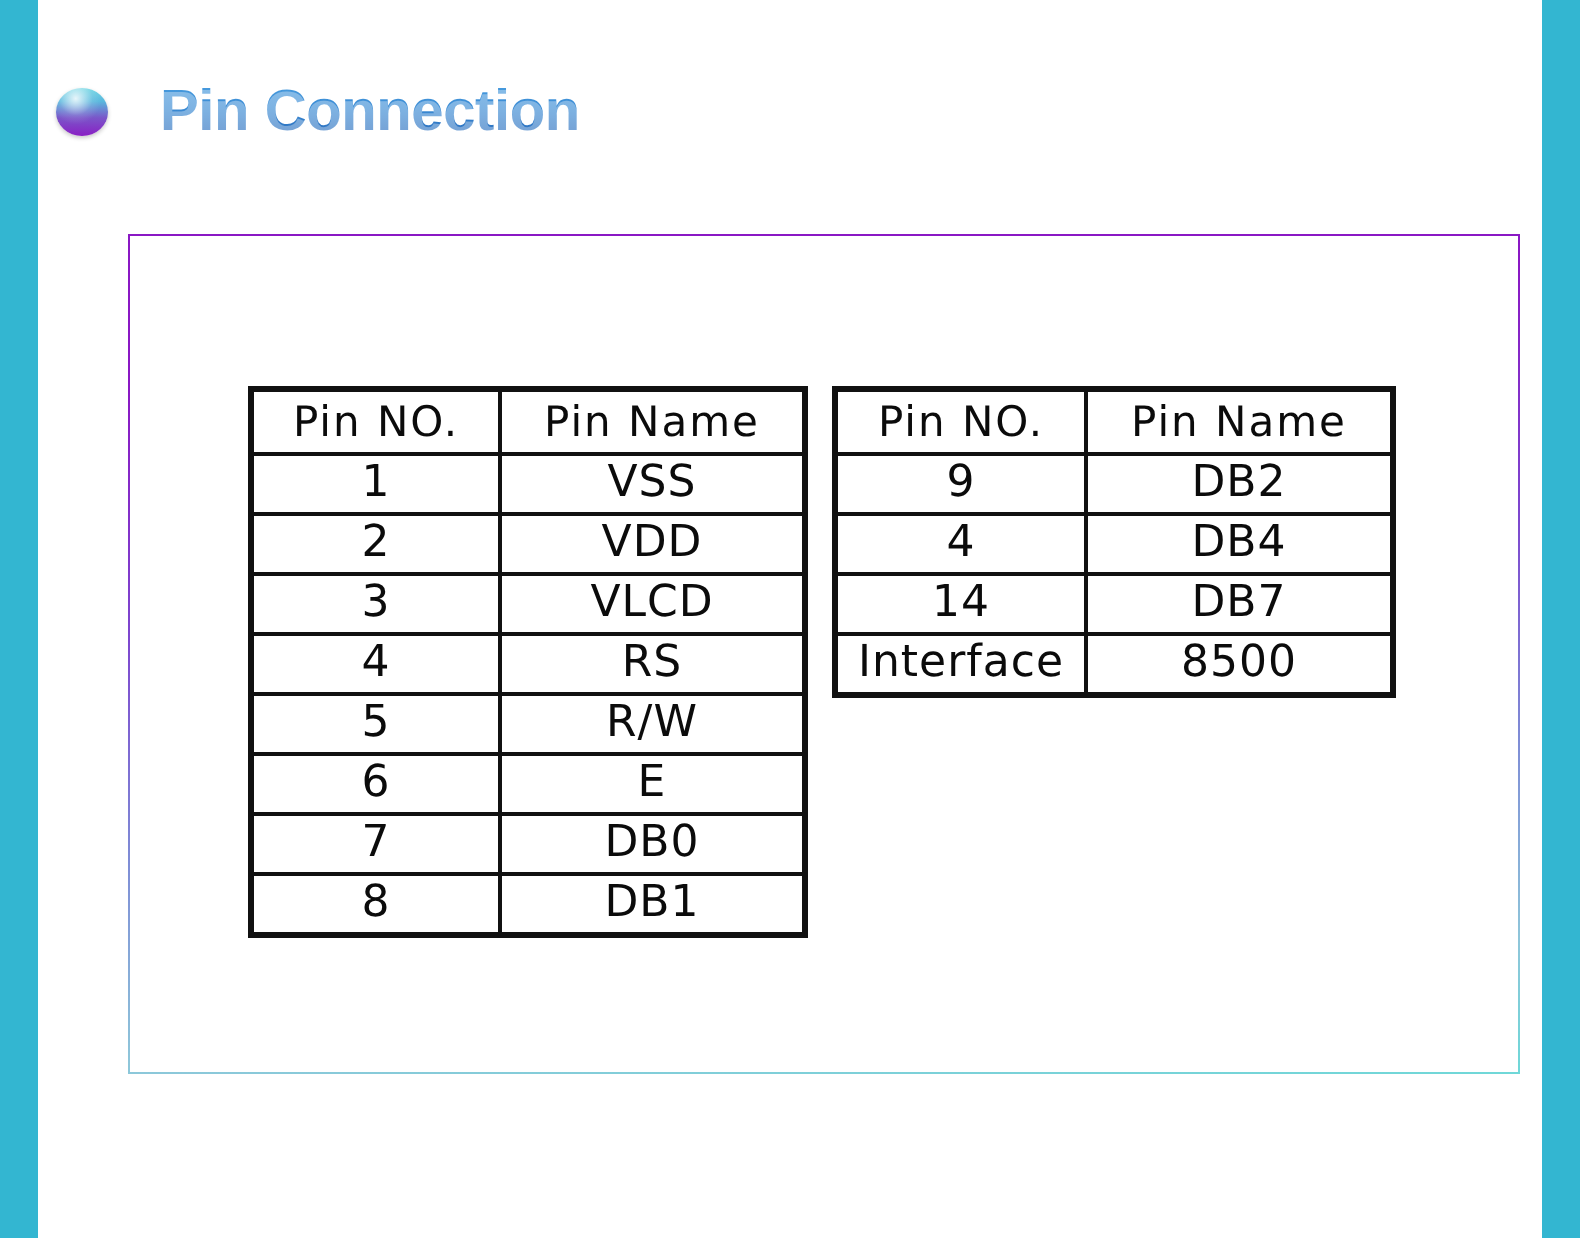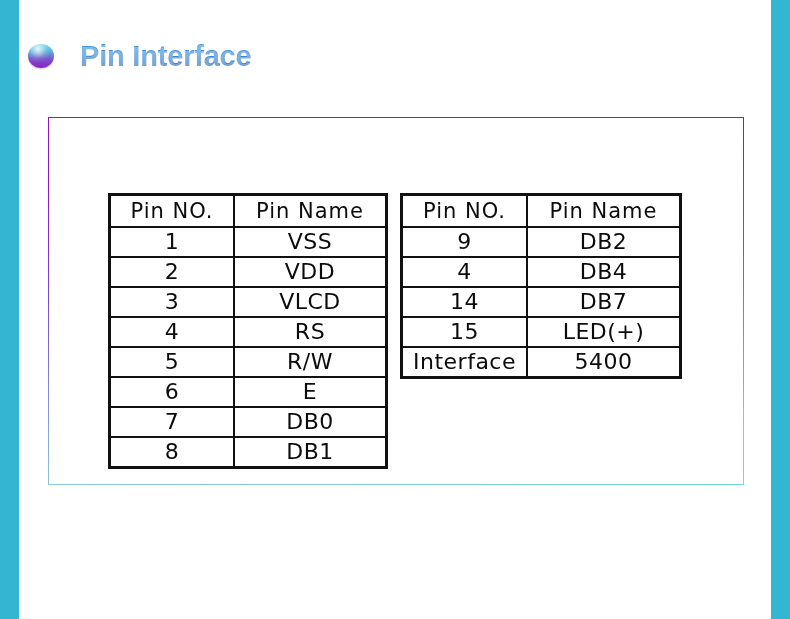--- a/index.html
+++ b/index.html
@@ -56,24 +56,24 @@
     background-clip: text;
     color: transparent;
     -webkit-text-fill-color: transparent;
     white-space: nowrap;
     text-shadow: 0 1px 0 rgba(255,255,255,0.35);
   }
 
   
   .content-frame {
     position: absolute;
-    left: 48px;
+    left: 64px;
     top: 117px;
     width: 696px;
-    height: 368px;
+    height: 420px;
     padding: 1px;
     background: linear-gradient(175deg,
                 #8a18c4 0%,
                 #8a18c4 16%,
                 #7d47cf 42%,
                 #7f8fd6 66%,
                 #8fc6da 86%,
                 #6fd8d8 100%);
     box-sizing: border-box;
   }
@@ -141,21 +141,21 @@
 </style>
 </head>
 <body>
 
 <div class="side-bar left"></div>
 
 <div class="side-bar right"></div>
 
 <div class="title-row">
   <span class="bullet-sphere"></span>
-  <span class="page-title">Pin Interface</span>
+  <span class="page-title">Pin Connection</span>
 </div>
 
 <div class="content-frame">
   <div class="content-frame-inner">
     <div class="tables-wrap">
       <table class="pin-table table-a">
         <colgroup>
           <col class="col-no">
             <col class="col-name">
         </colgroup>
@@ -219,24 +219,20 @@
           </tr>
           <tr>
             <td>4</td>
             <td>DB4</td>
           </tr>
           <tr>
             <td>14</td>
             <td>DB7</td>
           </tr>
           <tr>
-            <td>15</td>
-            <td class="cell-led">LED(+)</td>
-          </tr>
-          <tr>
             <td class="cell-interface">Interface</td>
-            <td>5400</td>
+            <td>8500</td>
           </tr>
         </tbody>
       </table>
     </div>
   </div>
 </div>
 
 </body></html>

